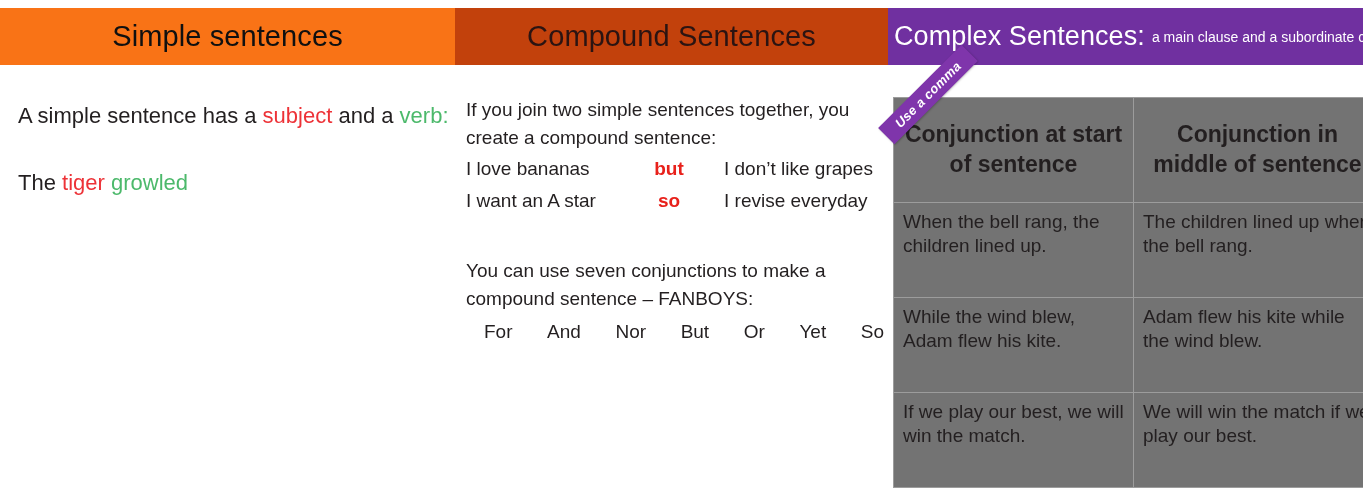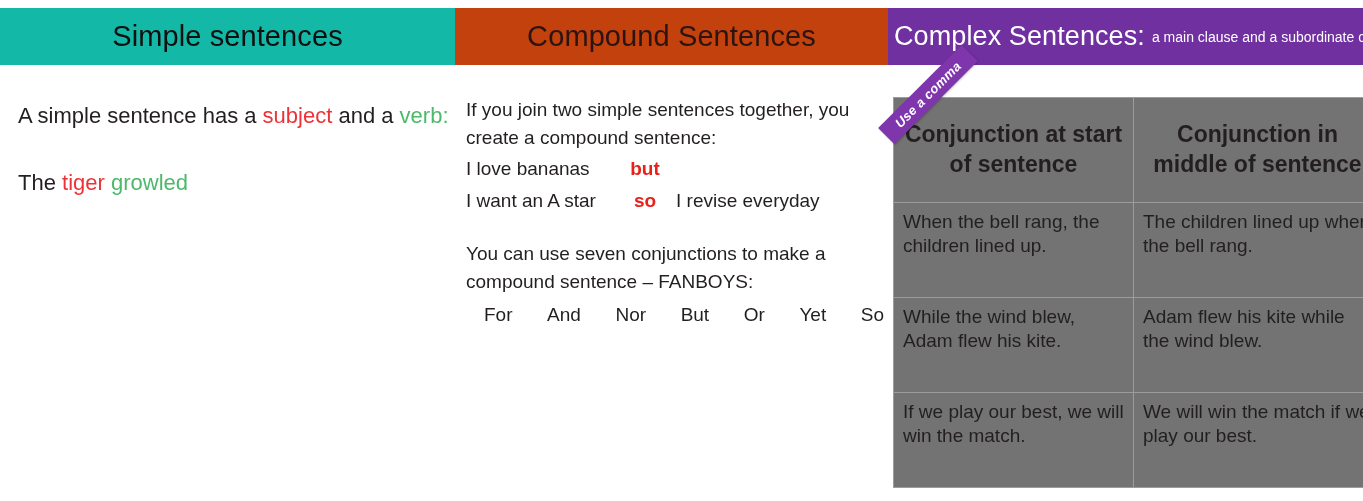--- a/index.html
+++ b/index.html
@@ -32,21 +32,21 @@
   .bar-title {
     font-size: 29px;
     letter-spacing: 0.1px;
     white-space: nowrap;
   }
 
   
   #col-simple { left: 0; width: 455px; }
   #bar-simple {
     left: 0; top: 8px; width: 455px; height: 57px;
-    background: #14b8a6;
+    background: #f97316;
   }
   #bar-simple .bar-title { color: #101010; }
 
   #simple-body {
     position: absolute;
     left: 18px;
     top: 100px;
     width: 425px;
     font-size: 22px;
     line-height: 1.42;
@@ -73,31 +73,32 @@
     width: 420px;
     font-size: 19px;
     line-height: 1.45;
   }
   #compound-intro { width: 418px; }
   .example-row {
     display: flex;
     align-items: baseline;
     white-space: nowrap;
     margin-top: 4px;
+    gap: 24px;
   }
   .ex-left  { width: 148px; }
   .ex-conj  {
     width: 62px;
     text-align: center;
     color: #e8211b;
     font-weight: bold;
     font-size: 19px;
   }
   .ex-right { }
-  #compound-fanboys-intro { margin-top: 26px; width: 400px; }
+  #compound-fanboys-intro { margin-top: 43px; width: 400px; }
   #fanboys-list {
     display: flex;
     margin-top: 6px;
     padding-left: 18px;
     width: 400px;
     justify-content: space-between;
   }
   #fanboys-list span { font-size: 19px; }
 
   
@@ -196,20 +197,21 @@
 <div class="bar" id="bar-compound">
   <span class="bar-title">Compound Sentences</span>
 </div>
 
 <div id="compound-body">
   <div id="compound-intro">If you join two simple sentences together, you create a compound sentence:</div>
 
   <div class="example-row">
     <span class="ex-left">I love bananas</span>
     <span class="ex-conj">but</span>
+    <span class="ex-right">I don’t like grapes</span>
   </div>
 
   <div class="example-row">
     <span class="ex-left">I want an A star</span>
     <span class="ex-conj">so</span>
     <span class="ex-right">I revise everyday</span>
   </div>
 
   <div id="compound-fanboys-intro">You can use seven conjunctions to make a compound sentence – FANBOYS:</div>
 

